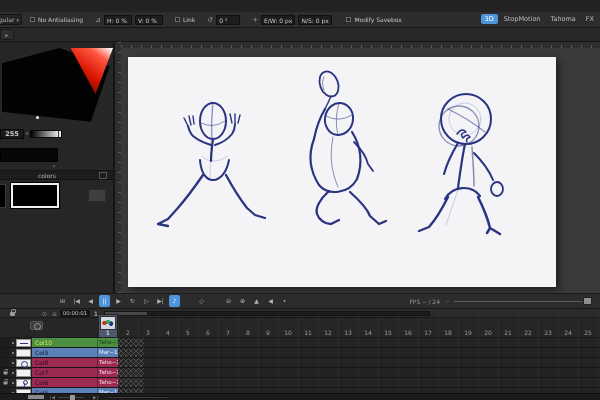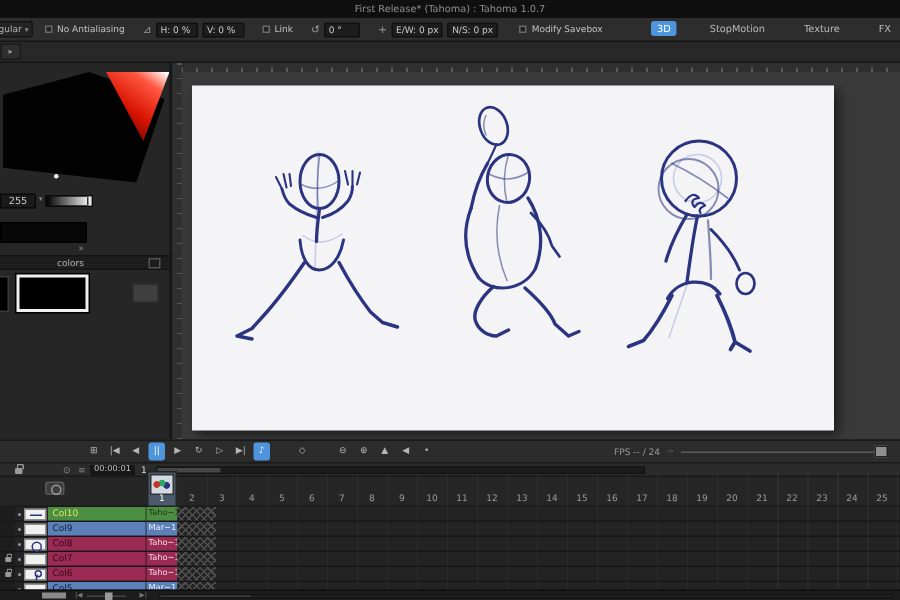--- a/index.html
+++ b/index.html
@@ -15,21 +15,21 @@
   .tb1{position:absolute;left:0;top:12px;width:600px;height:16px;background:#2d2d2d;
        border-bottom:1px solid #151515;display:flex;align-items:center;font-size:6px;color:#b0b0b0;}
   .dd{width:26px;margin-left:-4px;height:11px;background:#242424;border:1px solid #141414;
       border-radius:2px;display:flex;align-items:center;justify-content:flex-end;padding:0 2px;gap:2px;}
   .dd .arr{color:#8a8a8a;font-size:5px;}
   .cb{width:5px;height:5px;border:1px solid #6a6a6a;background:#222;display:inline-block;flex:none;}
   .lbl{margin-left:3px;white-space:nowrap;color:#c2c2c2;}
   .ticon{margin-left:12px;color:#9a9a9a;font-size:7px;}
   .fld{margin-left:3px;min-width:28px;height:10px;line-height:8px;padding:1px 2px;background:#1d1d1d;
        border:1px solid #101010;border-radius:1px;color:#c9c9c9;white-space:nowrap;}
-  .rooms{position:absolute;right:2px;top:2px;display:flex;gap:18px;align-items:center;}
+  .rooms{position:absolute;right:2px;top:2px;display:flex;gap:2px;align-items:center;}
   .room{padding:1px 4px;font-size:6.5px;color:#b9b9b9;border-radius:2px;}
   .room.active{background:#4e95dd;color:#fff;}
 
   
   .tb2{position:absolute;left:0;top:28px;width:600px;height:14px;background:#282828;
        border-bottom:1px solid #151515;display:flex;align-items:center;font-size:6.5px;}
   .styletabs{width:99px;height:100%;background:#232323;display:flex;align-items:center;
              gap:7px;padding-left:4px;border-right:1px solid #191919;}
   .stab{color:#9c9c9c;}
   .stab-arrow{width:14px;height:11px;background:#2e2e2e;border:1px solid #1a1a1a;color:#999;
@@ -41,21 +41,21 @@
   
   .spanel{position:absolute;left:0;top:42px;width:115px;height:251px;background:#262626;
           border-right:2px solid #161616;}
   .picker{position:absolute;left:2px;top:6px;width:111px;height:76px;}
   .hex{position:absolute;inset:0;background:#020202;
        clip-path:polygon(0% 20%,52% 0%,97% 24%,80% 97%,0% 84%);}
   .redtri{position:absolute;right:0;top:0;width:46px;height:46px;
           clip-path:polygon(8% 0,100% 0,62% 100%);
           background:linear-gradient(215deg,#ffffff 2%,#ff5640 22%,#d81400 55%,#420300 95%);}
   .pickdot{position:absolute;left:34px;top:68px;width:3px;height:3px;border-radius:50%;background:#f5f5f5;}
-  .valrow{position:absolute;left:0;top:86px;width:96px;height:11px;display:flex;align-items:center;}
+  .valrow{position:absolute;left:0;top:86px;width:96px;height:11px;display:flex;align-items:center;font-weight:bold;}
   .vfield{width:24px;height:10px;background:#1a1a1a;border:1px solid #0a0a0a;color:#c9c9c9;
           font-size:6.5px;line-height:8px;text-align:center;}
   .varrow{font-size:4.5px;color:#8a8a8a;margin:0 2px;}
   .vgrad{position:relative;width:32px;height:8px;border:1px solid #0a0a0a;
          background:linear-gradient(90deg,#000,#fff);}
   .vmark{position:absolute;right:0;top:0;width:3px;height:100%;background:#e8e8e8;border-left:1px solid #333;}
   .curswatch{position:absolute;left:0;top:106px;width:58px;height:14px;background:#070707;border:1px solid #000;}
   .exprow{position:absolute;left:0;top:120px;width:58px;height:8px;display:flex;justify-content:flex-end;
           gap:3px;font-size:6px;color:#8a8a8a;line-height:8px;padding-right:2px;}
   .palhead{position:absolute;left:0;top:128px;width:113px;height:10px;background:#1d1d1d;
@@ -153,23 +153,20 @@
   .ztrack{position:relative;width:26px;height:1px;background:#454545;margin:0 3px;flex:none;}
   .zhandle{position:absolute;left:12px;top:-2px;width:5px;height:5px;background:#999;}
   .hscroll{flex:1;height:3px;background:#262626;border:1px solid #131313;margin:0 4px 0 8px;}
   .hthumb{width:60px;height:100%;background:#3c3c3c;}
 </style>
 </head>
 <body>
 
 <div id="app">
 
-  <div class="titlebar">
-    <span>First Release* (Tahoma) : Tahoma 1.0.7</span>
-  </div>
 
   <div class="tb1">
     <div class="dd">
       <span>gular</span>
       <span class="arr">▾</span>
     </div>
     <span class="cb" style="margin-left:8px"></span>
     <span class="lbl">No Antialiasing</span>
     <span class="ticon">⊿</span>
     <span class="fld">H: 0 %</span>
@@ -180,21 +177,21 @@
     <span class="fld" style="min-width:24px">0 °</span>
     <span class="ticon">+</span>
     <span class="fld" style="min-width:34px">E/W: 0 px</span>
     <span class="fld" style="min-width:34px">N/S: 0 px</span>
     <span class="cb" style="margin-left:14px"></span>
     <span class="lbl">Modify Savebox</span>
     <div class="rooms">
 
     <span class="room active">3D</span>
         <span class="room">StopMotion</span>
-        <span class="room">Texture</span>
+        <span class="room">Tahoma</span>
         <span class="room">FX</span>
       </div>
   </div>
 
   <div class="tb2">
     <div class="stab-arrow">▸</div>
   </div>
 
   <div class="spanel">
     <div class="picker">

